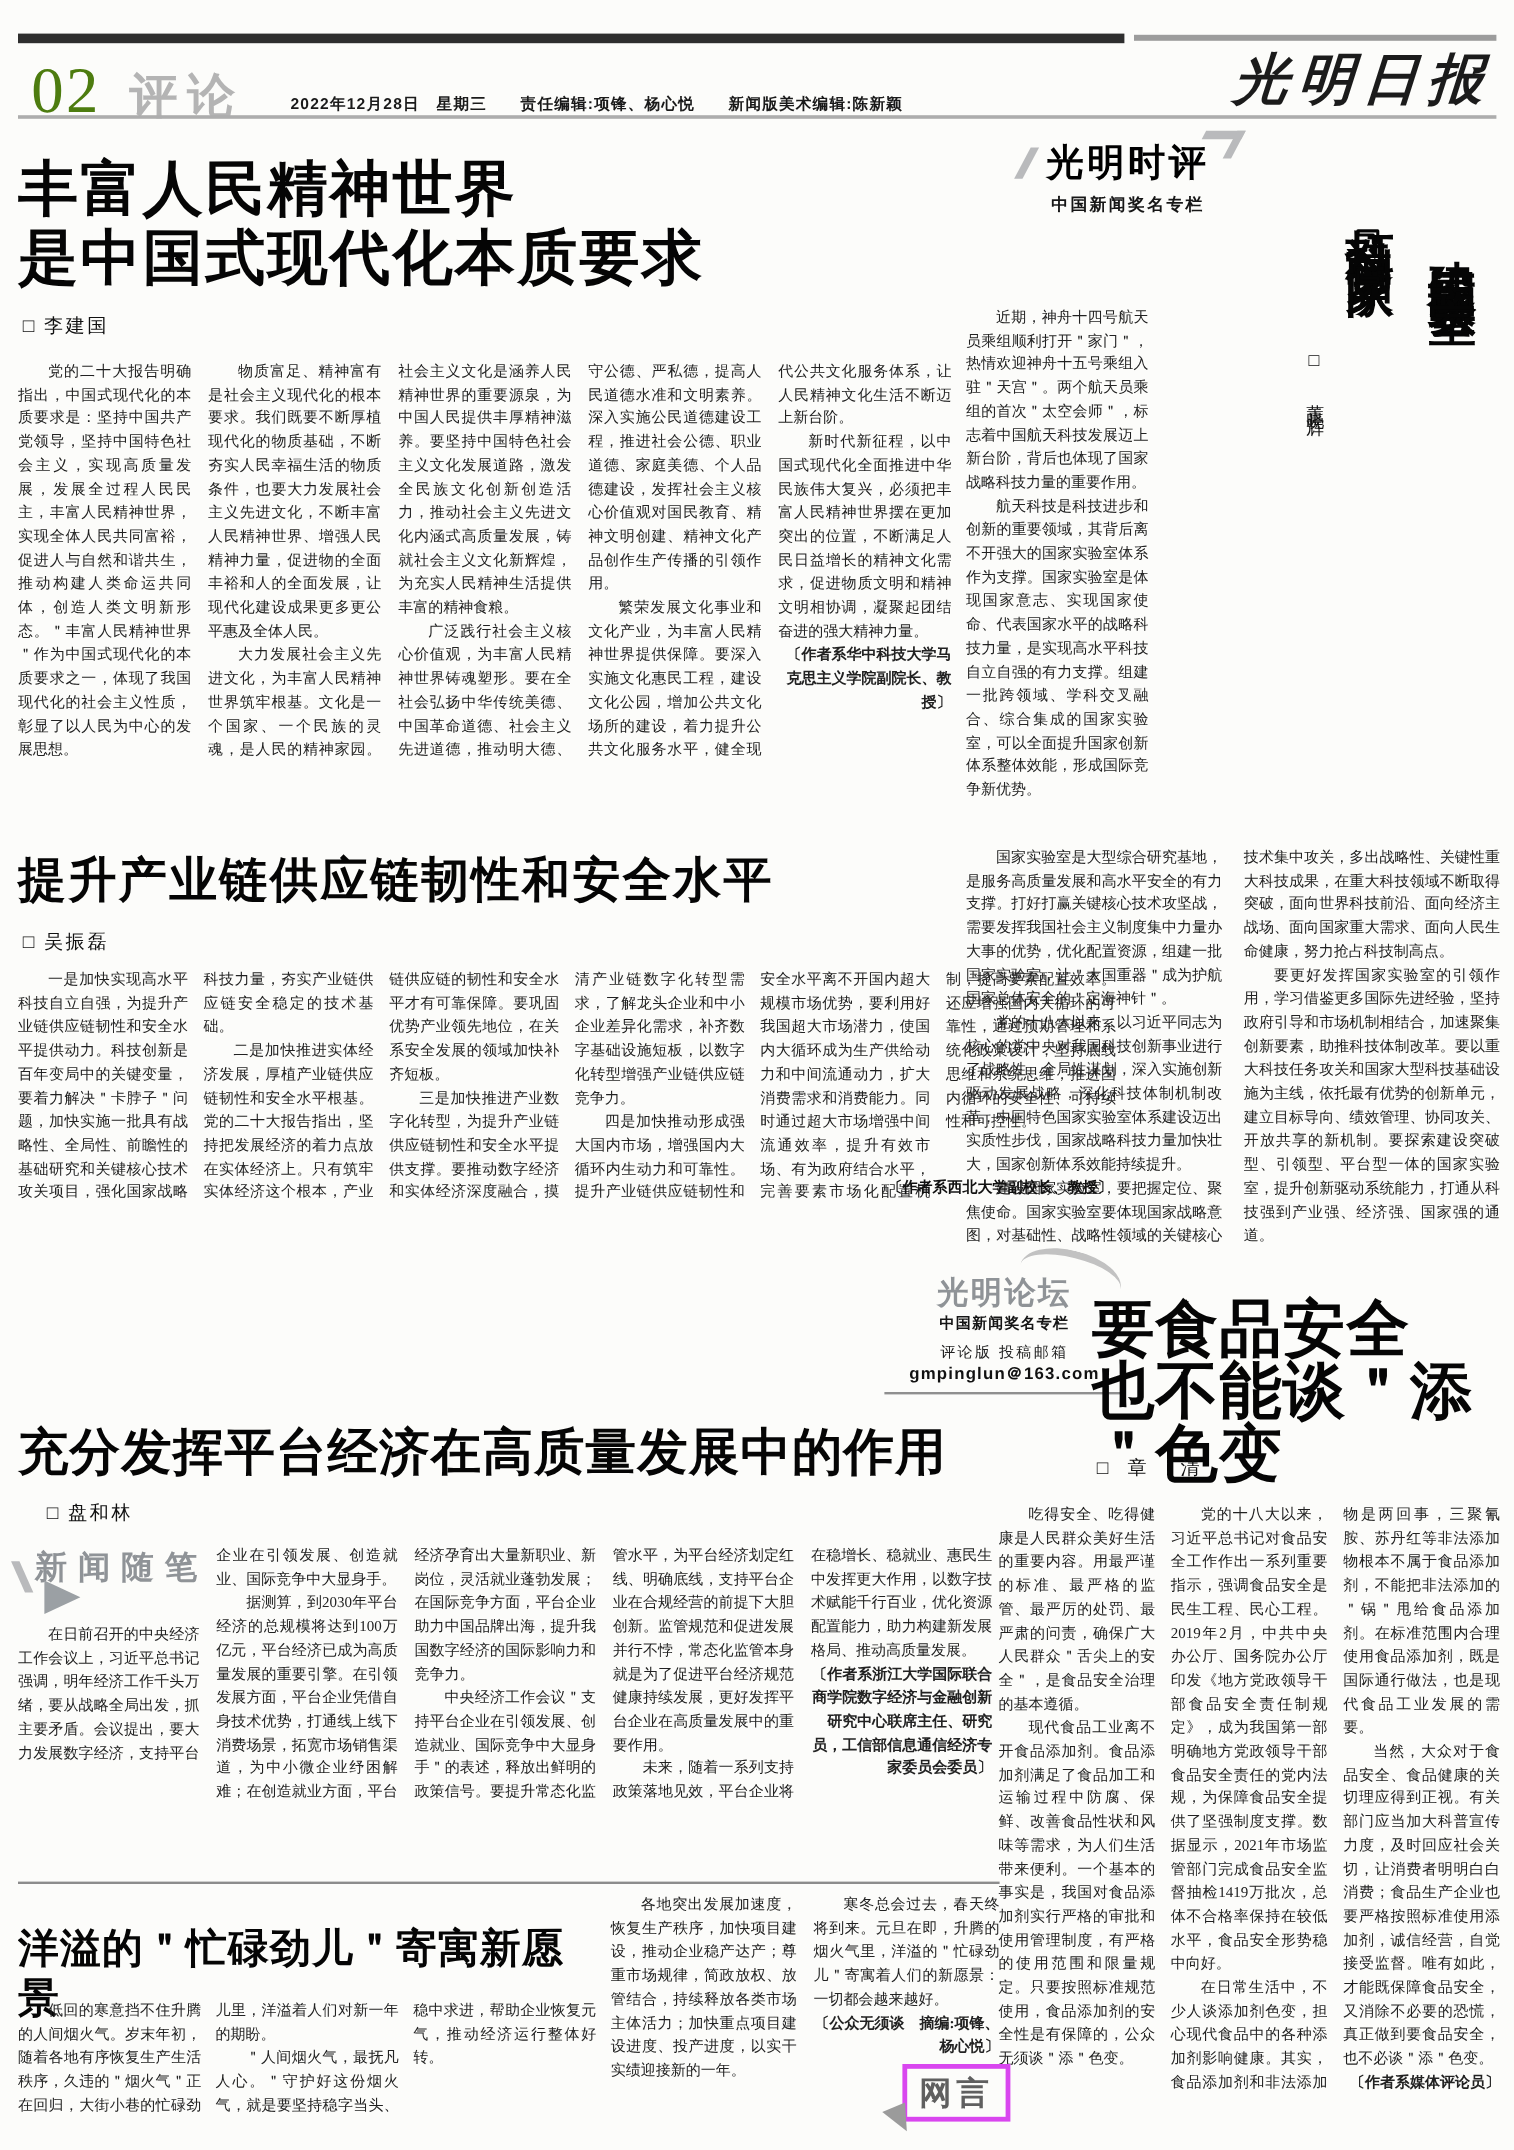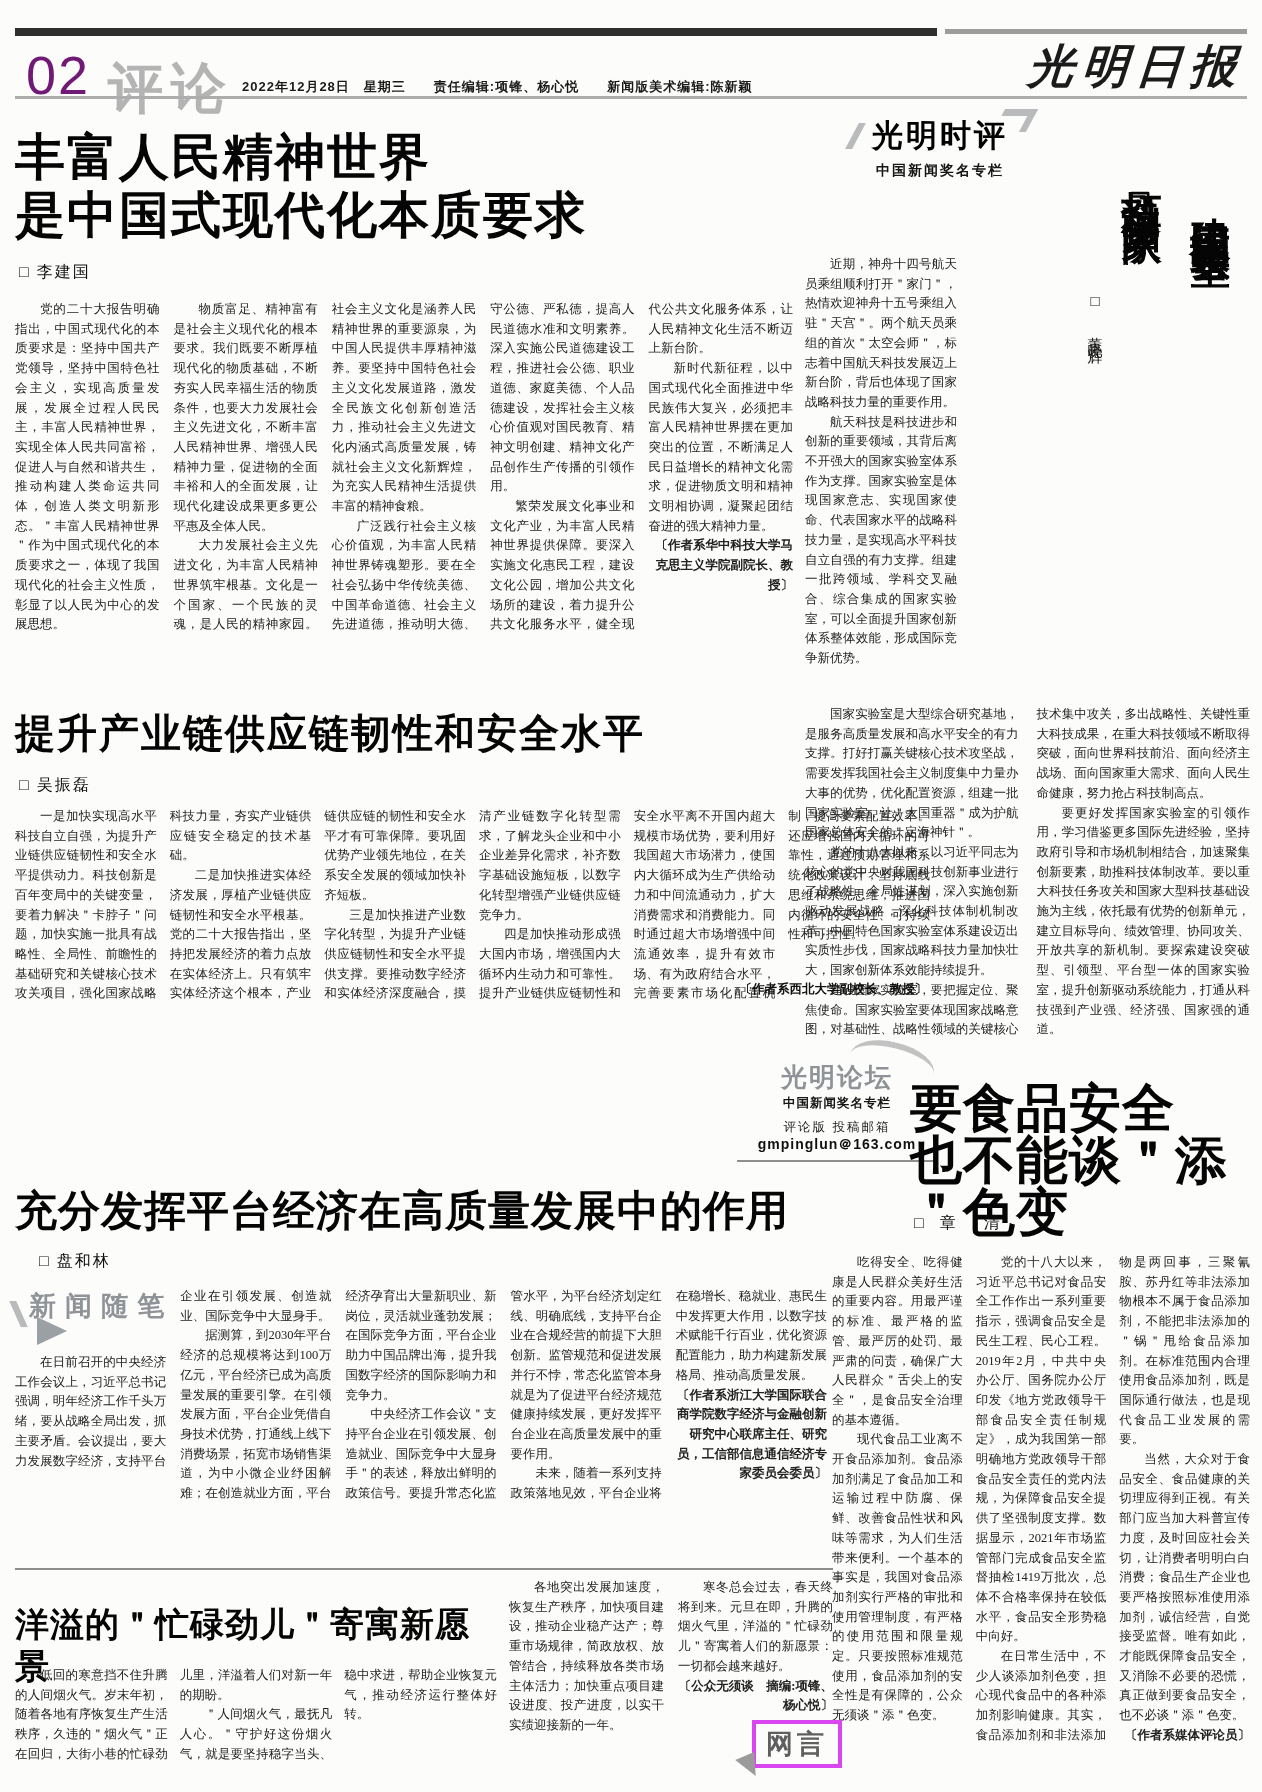--- a/index.html
+++ b/index.html
@@ -3,24 +3,24 @@
 <meta charset="utf-8">
 <style>
   html,body{margin:0;padding:0;background:#e8e8e6;}
   .page{position:relative;width:1262px;height:1792px;margin:0 auto;background:#fcfcfa;overflow:hidden;
         font-family:"Liberation Serif","DejaVu Serif",serif;color:#1d1d1d;}
   [data-name]{box-sizing:border-box;}
 
   
   .bar-left{position:absolute;left:15px;top:28px;width:922px;height:8px;background:#2e2e2e;}
   .bar-right{position:absolute;left:945px;top:29px;width:302px;height:5px;background:#9c9c9c;}
-  .pagenum{position:absolute;left:26px;top:44px;font-family:Liberation Sans, sans-serif;
-           font-size:54px;color:#701a75;letter-spacing:2px;}
+  .pagenum{position:absolute;left:26px;top:44px;font-family:Liberation Serif, serif;
+           font-size:54px;color:#4d7c0f;letter-spacing:2px;}
   .sectionname{position:absolute;left:108px;top:52px;font-family:"Liberation Sans","DejaVu Sans",sans-serif;
-           font-size:55px;font-weight:bold;color:#b4b4b4;letter-spacing:8px;}
+           font-size:40px;font-weight:bold;color:#b4b4b4;letter-spacing:8px;}
   .dateline{position:absolute;left:242px;top:78px;font-family:"Liberation Sans","DejaVu Sans",sans-serif;
            font-size:13px;font-weight:bold;color:#1a1a1a;letter-spacing:1px;}
   .masthead{position:absolute;right:18px;top:36px;width:320px;text-align:right;font-size:46px;font-weight:bold;
            font-style:italic;letter-spacing:8px;color:#1b1b1b;transform:skewX(-4deg);}
   .head-rule{position:absolute;left:15px;top:96px;width:1232px;height:3px;background:#adadad;}
 
   
   .headline{font-weight:bold;color:#050505;letter-spacing:2px;}
   .byline{font-size:16px;color:#111;letter-spacing:2px;}
   .bodytext{font-size:12.5px;line-height:19.7px;text-align:justify;color:#222;}

